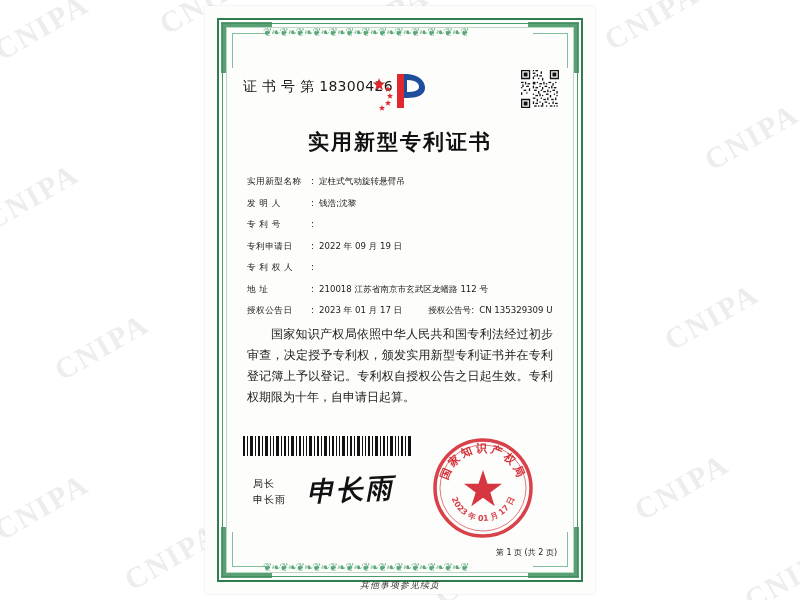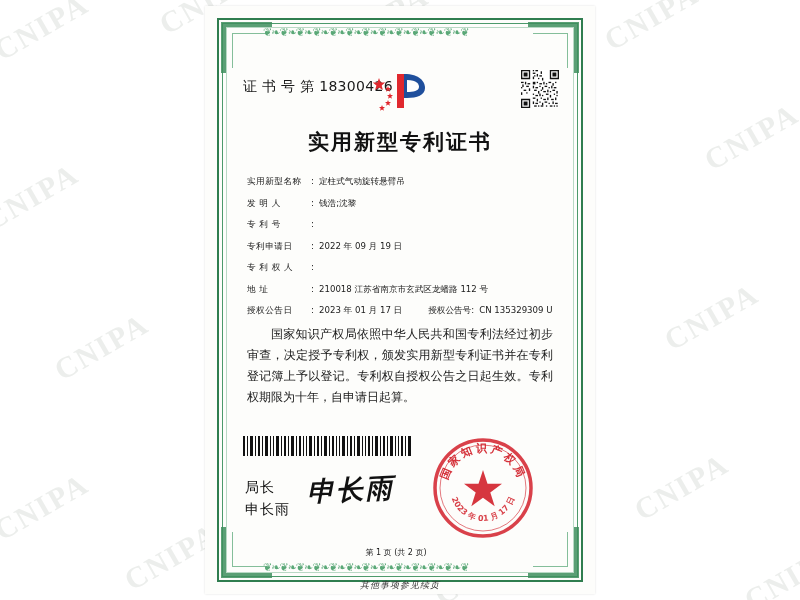--- a/index.html
+++ b/index.html
@@ -163,24 +163,24 @@
 
   #barcode {
     position: absolute;
     left: 8px;
     top: 400px;
     width: 168px;
     height: 20px;
   }
   #signature-block {
     position: absolute;
-    left: 10px;
+    left: 18px;
     top: 440px;
     font-family: "DejaVu Sans", sans-serif;
-    font-size: 14px;
+    font-size: 10px;
     line-height: 1.6;
     color: #111;
     letter-spacing: 1px;
   }
   #handwriting {
     position: absolute;
     left: 72px;
     top: 436px;
     font-family: "DejaVu Serif", serif;
     font-size: 27px;
@@ -194,21 +194,21 @@
     position: absolute;
     left: 196px;
     top: 400px;
     width: 104px;
     height: 104px;
   }
   #page-number {
     position: absolute;
     left: 0; right: 8px;
     bottom: 6px;
-    text-align: center;
+    text-align: right;
     font-family: "DejaVu Sans", sans-serif;
     font-size: 8px;
     color: #1a1a1a;
   }
   #footer-note {
     position: absolute;
     left: 0; right: 0;
     bottom: 8px;
     text-align: center;
     font-family: "DejaVu Sans", sans-serif;

